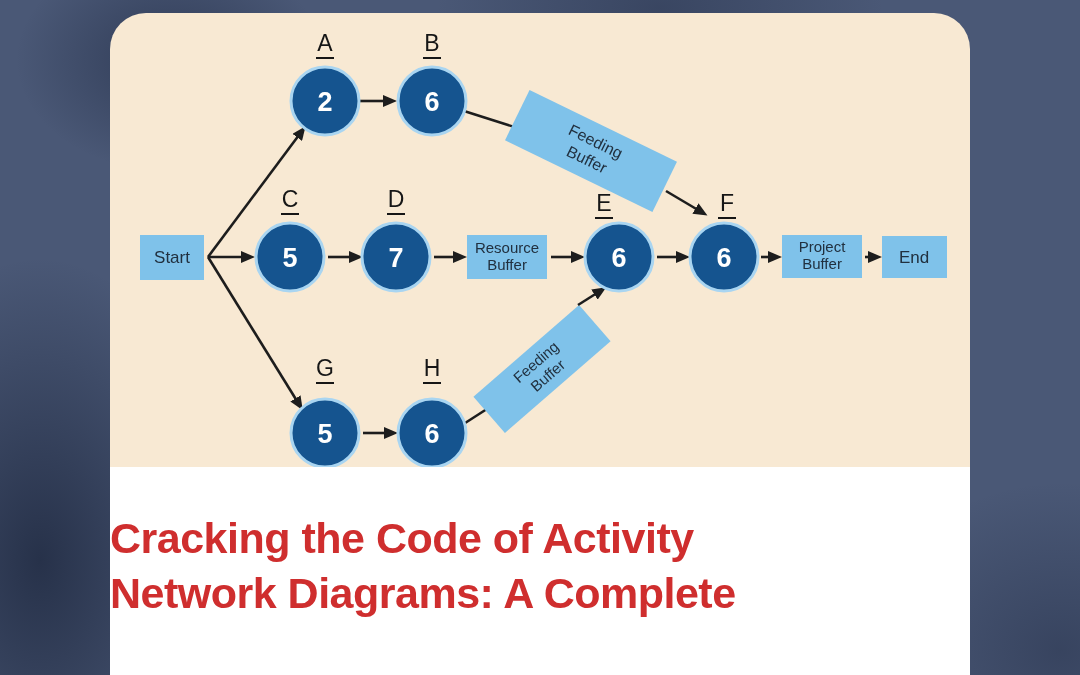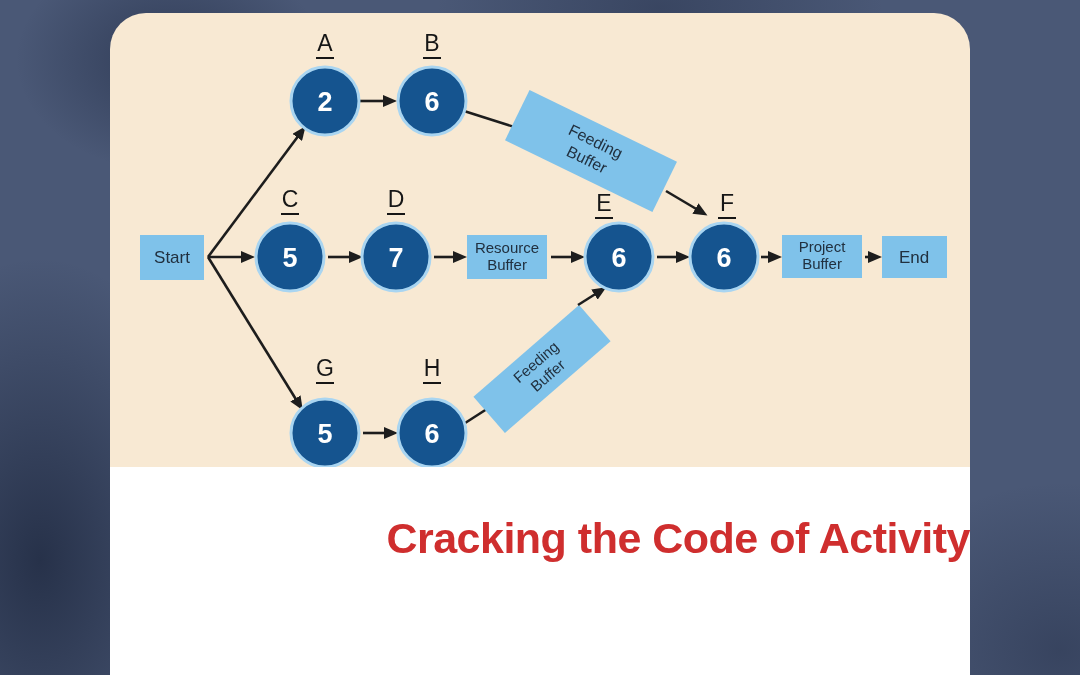--- a/index.html
+++ b/index.html
@@ -15,21 +15,21 @@
   }
   .card{
     position:absolute;left:110px;top:13px;width:860px;height:454px;
     background:#f8e9d3;border-radius:36px 36px 0 0;
   }
   .panel{
     position:absolute;left:110px;top:467px;width:860px;height:208px;
     background:#ffffff;
   }
   .title{
-    margin-top:44px;text-align:right;color:#cf2e2e;
+    margin-top:44px;text-align:left;color:#cf2e2e;
     font-weight:bold;font-size:43px;line-height:55px;letter-spacing:-0.5px;
   }
   
   .edge{stroke:#1d1d1d;stroke-width:2.6;fill:none;}
   .node-circle{fill:#15548f;stroke:#a9d5f1;stroke-width:3;}
   .node-num{fill:#ffffff;font-size:27px;font-weight:bold;text-anchor:middle;}
   .node-letter{fill:#161616;font-size:23px;text-anchor:middle;}
   .uline{stroke:#161616;stroke-width:2;}
   .box{fill:#7fc2ea;}
   .box-text{fill:#21303f;font-size:15px;text-anchor:middle;}
@@ -124,16 +124,17 @@
       <text class="node-letter" x="215" y="363">G</text>
       <line class="uline" x1="206" y1="370" x2="224" y2="370"></line>
       <text class="node-letter" x="322" y="363">H</text>
       <line class="uline" x1="313" y1="370" x2="331" y2="370"></line>
     </svg>
   </div>
 
   <div class="panel">
     <div class="title">
       <div>Cracking the Code of Activity</div>
+      <div>Network Diagrams: A Complete</div>
     </div>
   </div>
 
 </div>
 
 </body></html>

